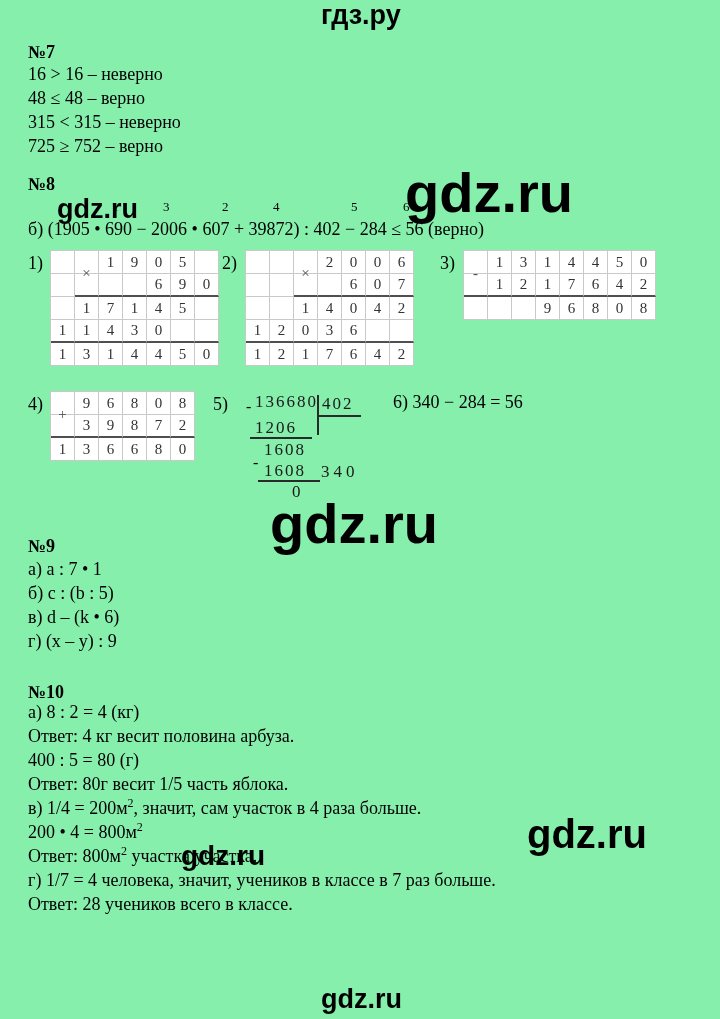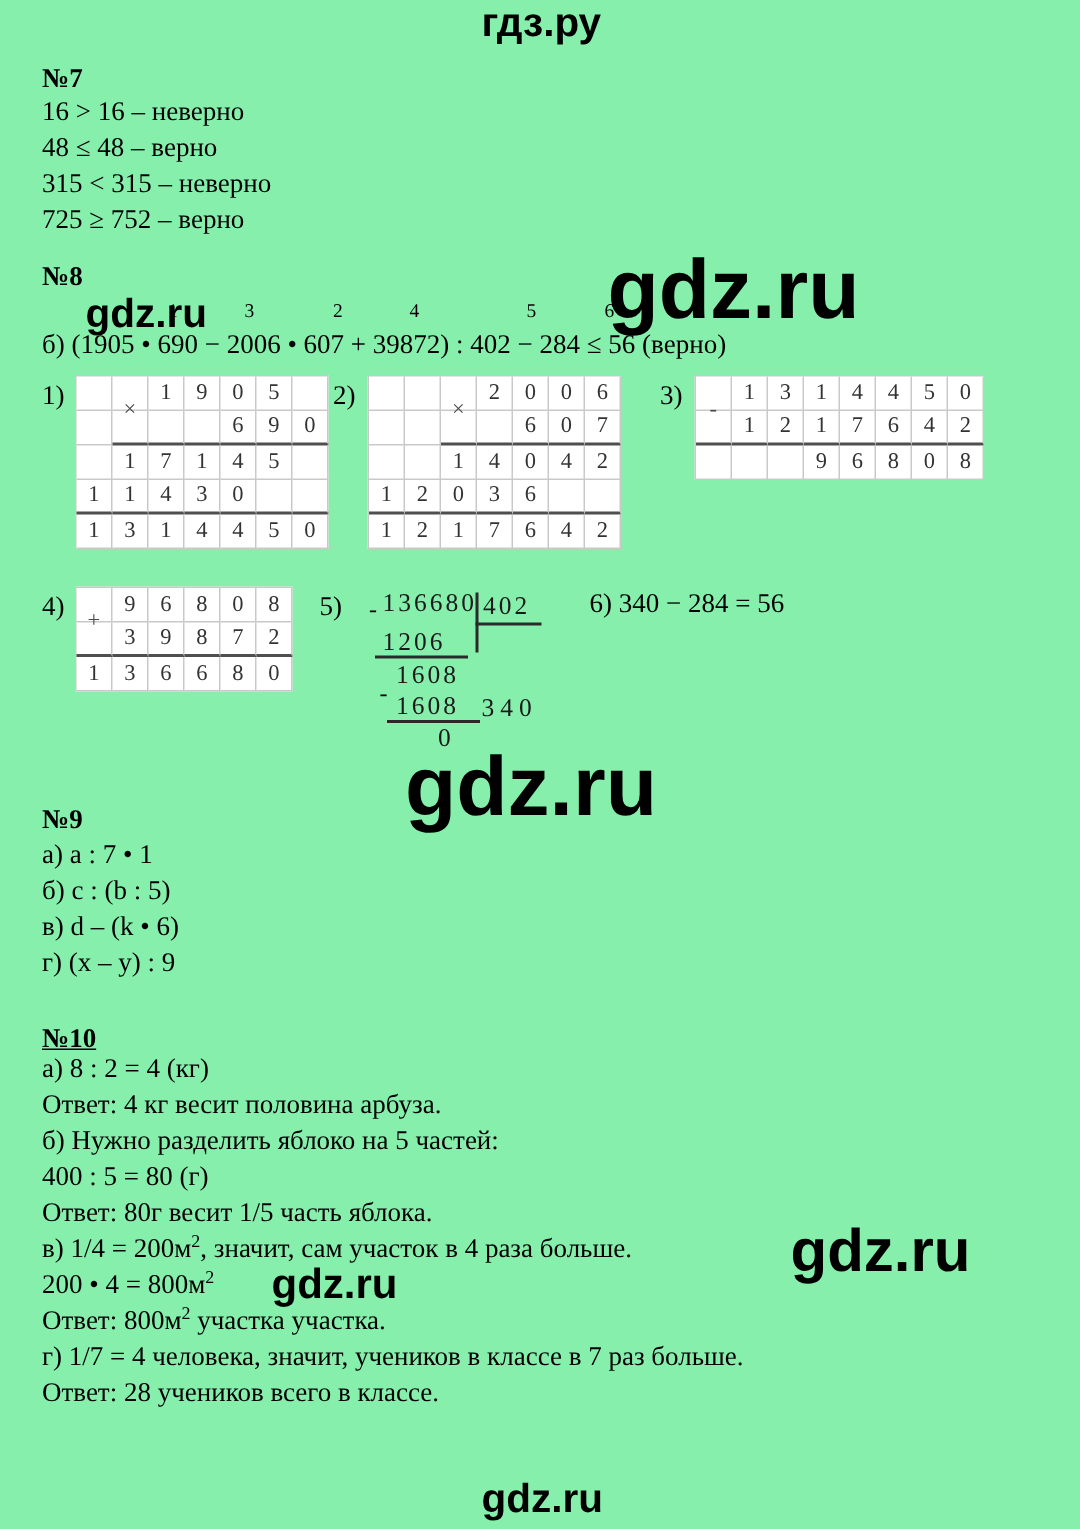--- a/index.html
+++ b/index.html
@@ -20,21 +20,21 @@
   }
   .wm-top{left:321px;top:2px;font-size:27px;}
   .wm-p8small{left:57px;top:196px;font-size:27px;}
   .wm-p8big{left:405px;top:165px;font-size:56px;}
   .wm-middle{left:270px;top:496px;font-size:56px;}
   .wm-p10right{left:527px;top:814px;font-size:40px;}
   .wm-p10inline{left:181px;top:842px;font-size:28px;}
   .wm-bottom{left:321px;top:986px;font-size:27px;}
   
   .plabel{position:absolute;left:28px;font-weight:bold;font-size:18px;line-height:20px;white-space:nowrap;}
-  .pl7{top:42px;}  .pl8{top:174px;}  .pl9{top:536px;}  .pl10{top:682px;text-decoration:underline;}
+  .pl7{top:42px;}  .pl8{top:174px;}  .pl9{top:536px;}  .pl10{top:682px;}
   .lines{position:absolute;left:28px;font-size:18px;}
   .lines .tline{height:24px;line-height:24px;white-space:pre;}
   .lines sup{font-size:12px;line-height:0;}
   .ln7{top:62px;}  .ln9{top:557px;}  .ln10{top:700px;}
   .expr{position:absolute;left:28px;top:218px;font-size:18px;line-height:22px;white-space:pre;z-index:2;}
   .marks{position:absolute;left:0;top:200px;width:720px;height:15px;font-size:13px;z-index:1;}
   .omark{position:absolute;top:0;line-height:14px;}
   
   .steplabel{position:absolute;font-size:18px;line-height:22px;}
   .s1{left:28px;top:252px;}  .s2{left:222px;top:252px;}  .s3{left:440px;top:252px;}
@@ -480,21 +480,20 @@
       <div class="tline">а) a : 7 • 1</div>
       <div class="tline">б) c : (b : 5)</div>
       <div class="tline">в) d – (k • 6)</div>
       <div class="tline">г) (x – y) : 9</div>
     </div>
 
   <div class="plabel pl10">№10</div>
   <div class="lines ln10">
       <div class="tline">а) 8 : 2 = 4 (кг)</div>
       <div class="tline">Ответ: 4 кг весит половина арбуза.</div>
-      <div class="tline">б) Нужно разделить яблоко на 5 частей:</div>
       <div class="tline">400 : 5 = 80 (г)</div>
       <div class="tline">Ответ: 80г весит 1/5 часть яблока.</div>
       <div class="tline"><span>в) 1/4 = 200м</span><sup>2</sup><span>, значит, сам участок в 4 раза больше.</span></div>
       <div class="tline"><span>200 • 4 = 800м</span><sup>2</sup></div>
       <div class="tline"><span>Ответ: 800м</span><sup>2</sup><span> участка участка.</span></div>
       <div class="tline">г) 1/7 = 4 человека, значит, учеников в классе в 7 раз больше.</div>
       <div class="tline">Ответ: 28 учеников всего в классе.</div>
     </div>
   <div class="wm wm-p10right">gdz.ru</div>
   <div class="wm wm-p10inline">gdz.ru</div>

